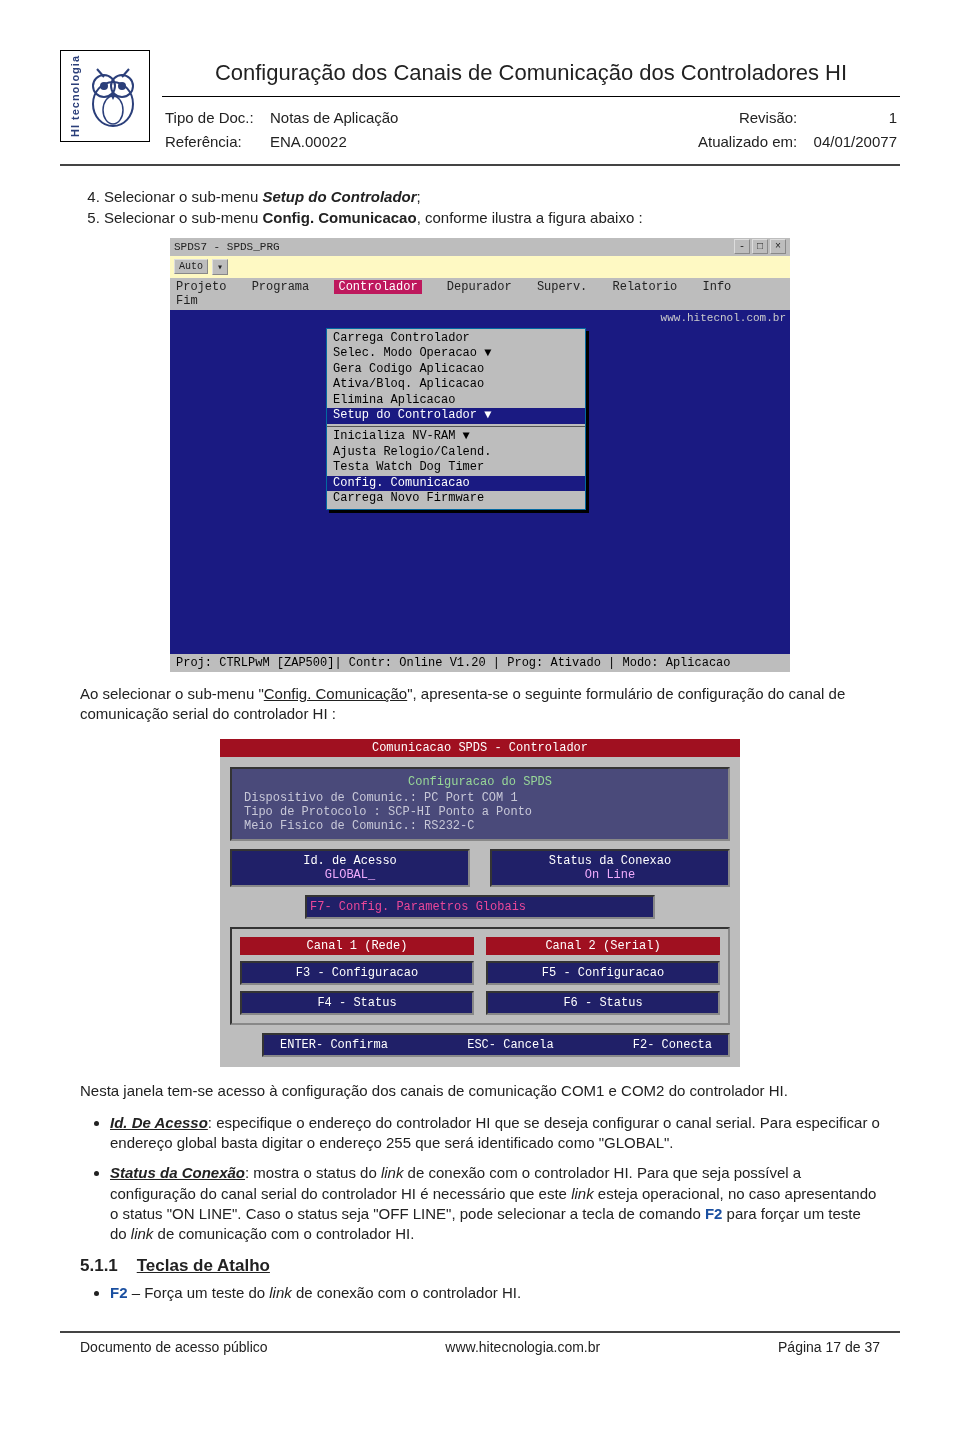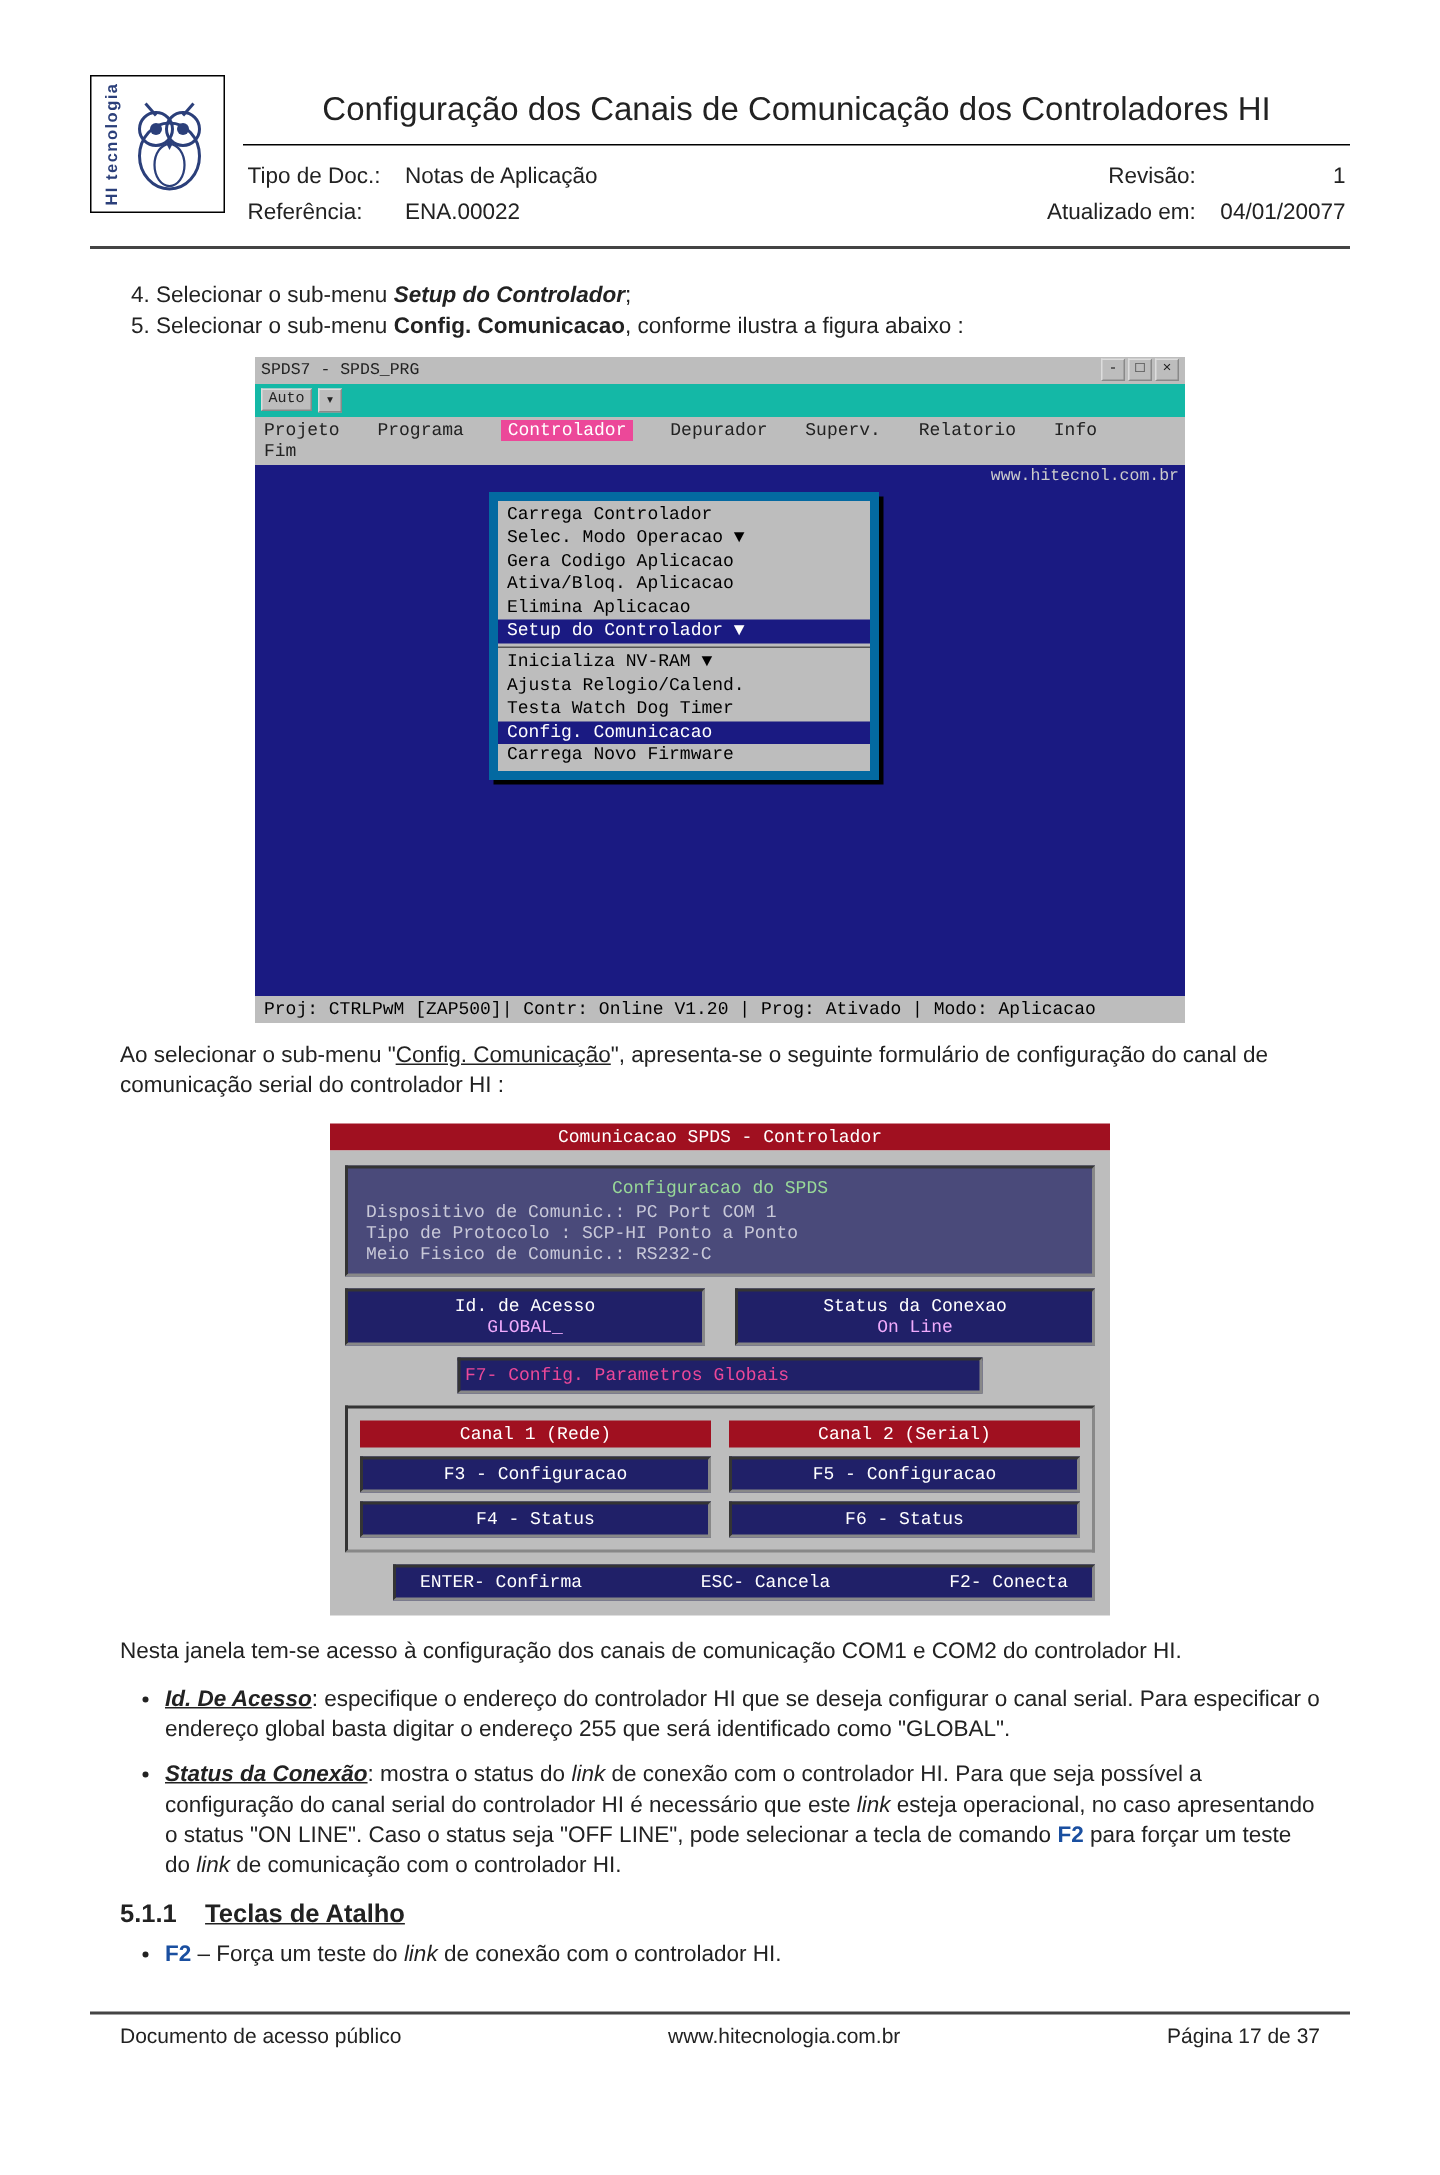--- a/index.html
+++ b/index.html
@@ -21,27 +21,27 @@
   .meta-right { text-align:right; }
   .meta-right table { margin-left:auto; }
   .sep { border:none; border-top:2px solid #444; margin:8px 0 22px 0; }
   .content { padding: 0 20px; }
   ol.topnum { margin:0 0 12px 24px; padding:0; }
   ol.topnum li { margin-bottom: 4px; }
   .italic-bold { font-style: italic; font-weight:bold; }
   .bold { font-weight:bold; }
   .screenshot1 { margin: 12px auto; width: 620px; }
   .ss1-title { background:#bdbdbd; padding:1px 4px; font-family: "Courier New", monospace; font-size:11px; display:flex; height:18px; align-items:center; justify-content:space-between; }
-  .ss1-toolbar { background:#14b8a6; height:22px; display:flex; align-items:center; padding-left:4px; gap:4px; font-family:"Courier New",monospace; font-size:10px; }
+  .ss1-toolbar { background:#fef9c3; height:22px; display:flex; align-items:center; padding-left:4px; gap:4px; font-family:"Courier New",monospace; font-size:10px; }
   .ss1-btn { border:1px outset #ddd; background:#bdbdbd; padding:1px 4px; font-size:10px; }
   .ss1-menubar { background:#bdbdbd; font-family: "Courier New", monospace; font-size:12px; padding:2px 6px; }
   .ss1-menubar span { margin-right:18px; }
   .ss1-body { background:#1a1a82; color:#b8b8b8; font-family:"Courier New",monospace; font-size:12px; padding:2px 4px 4px 4px; }
   .ss1-url { text-align:right; color:#ccc; font-size:11px; }
-  .ss1-dropdown { background:#bdbdbd; color:#000; width:260px; margin:4px 0 0 152px; border:6px solid #0369a1; box-shadow:3px 3px 0 #000; padding:2px 6px; font-size:12px; line-height:1.3; }
+  .ss1-dropdown { background:#bdbdbd; color:#000; width:260px; margin:4px 0 0 152px; border:1px solid #0369a1; box-shadow:3px 3px 0 #000; padding:2px 6px; font-size:12px; line-height:1.3; }
   .ss1-dropdown .hl { background:#1a1a82; color:#fff; display:block; margin:0 -6px; padding:0 6px; }
   .ss1-dropdown hr { border:none; border-top:1px solid #555; margin:2px -6px; }
   .ss1-blue { height:140px; }
   .ss1-status { background:#bdbdbd; color:#000; font-family:"Courier New",monospace; font-size:12px; padding:2px 6px; }
 
   .screenshot2 { margin: 14px auto; width:520px; font-family:"Courier New",monospace; font-size:12px; }
   .ss2-red { background:#a01020; color:#fff; text-align:center; padding:2px; }
   .ss2-body { background:#bdbdbd; padding:10px; }
   .ss2-topbox { background:#4a4a7a; color:#c8c8d8; padding:6px 12px; margin-bottom:8px; border:2px inset #888; }
   .ss2-topbox .cfg { color:#98d898; text-align:center; margin-bottom:2px; }
@@ -152,21 +152,21 @@
           <span class="ss1-btn">×</span>
         </span>
       </div>
       <div class="ss1-toolbar">
         <span class="ss1-btn">Auto</span>
         <span class="ss1-btn">▾</span>
       </div>
       <div class="ss1-menubar">
         <span>Projeto</span>
         <span>Programa</span>
-        <span style="background:#ec4899;color:#fff;padding:0 4px;">Controlador</span>
+        <span style="background:#be185d;color:#fff;padding:0 4px;">Controlador</span>
         <span>Depurador</span>
         <span>Superv.</span>
         <span>Relatorio</span>
         <span>Info</span>
         <span>Fim</span>
       </div>
       <div class="ss1-body">
         <div class="ss1-url">www.hitecnol.com.br</div>
         <div class="ss1-dropdown">
           <div>Carrega Controlador</div>

